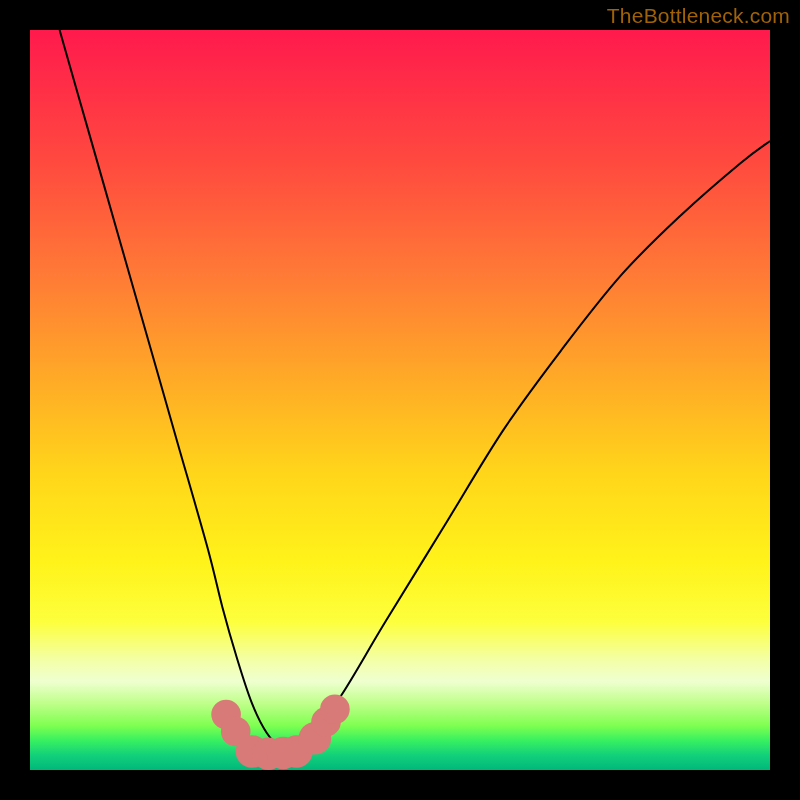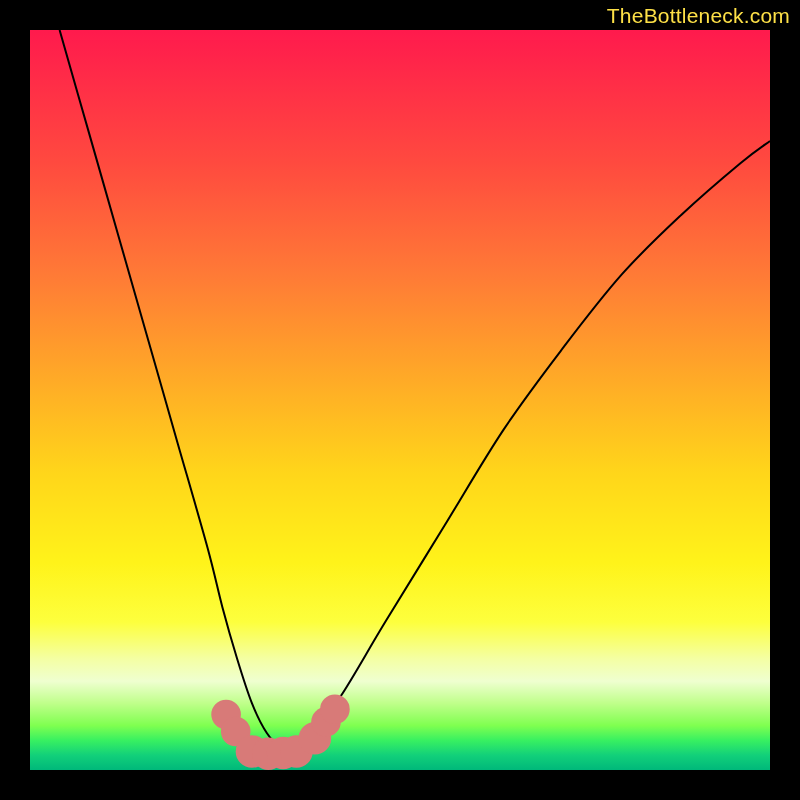--- a/index.html
+++ b/index.html
@@ -42,21 +42,21 @@
       #7fff50 94%,
       #38f061 96%,
       #12d07a 98%,
       #00b87a 100%
     );
   }
   .watermark {
     position: absolute;
     top: 4px;
     right: 10px;
-    color: #fde047;
+    color: #a16207;
     font-size: 21px;
     font-weight: 500;
     letter-spacing: 0.2px;
     user-select: none;
   }
   svg.curve {
     position: absolute;
     left: 0;
     top: 0;
     width: 740px;

